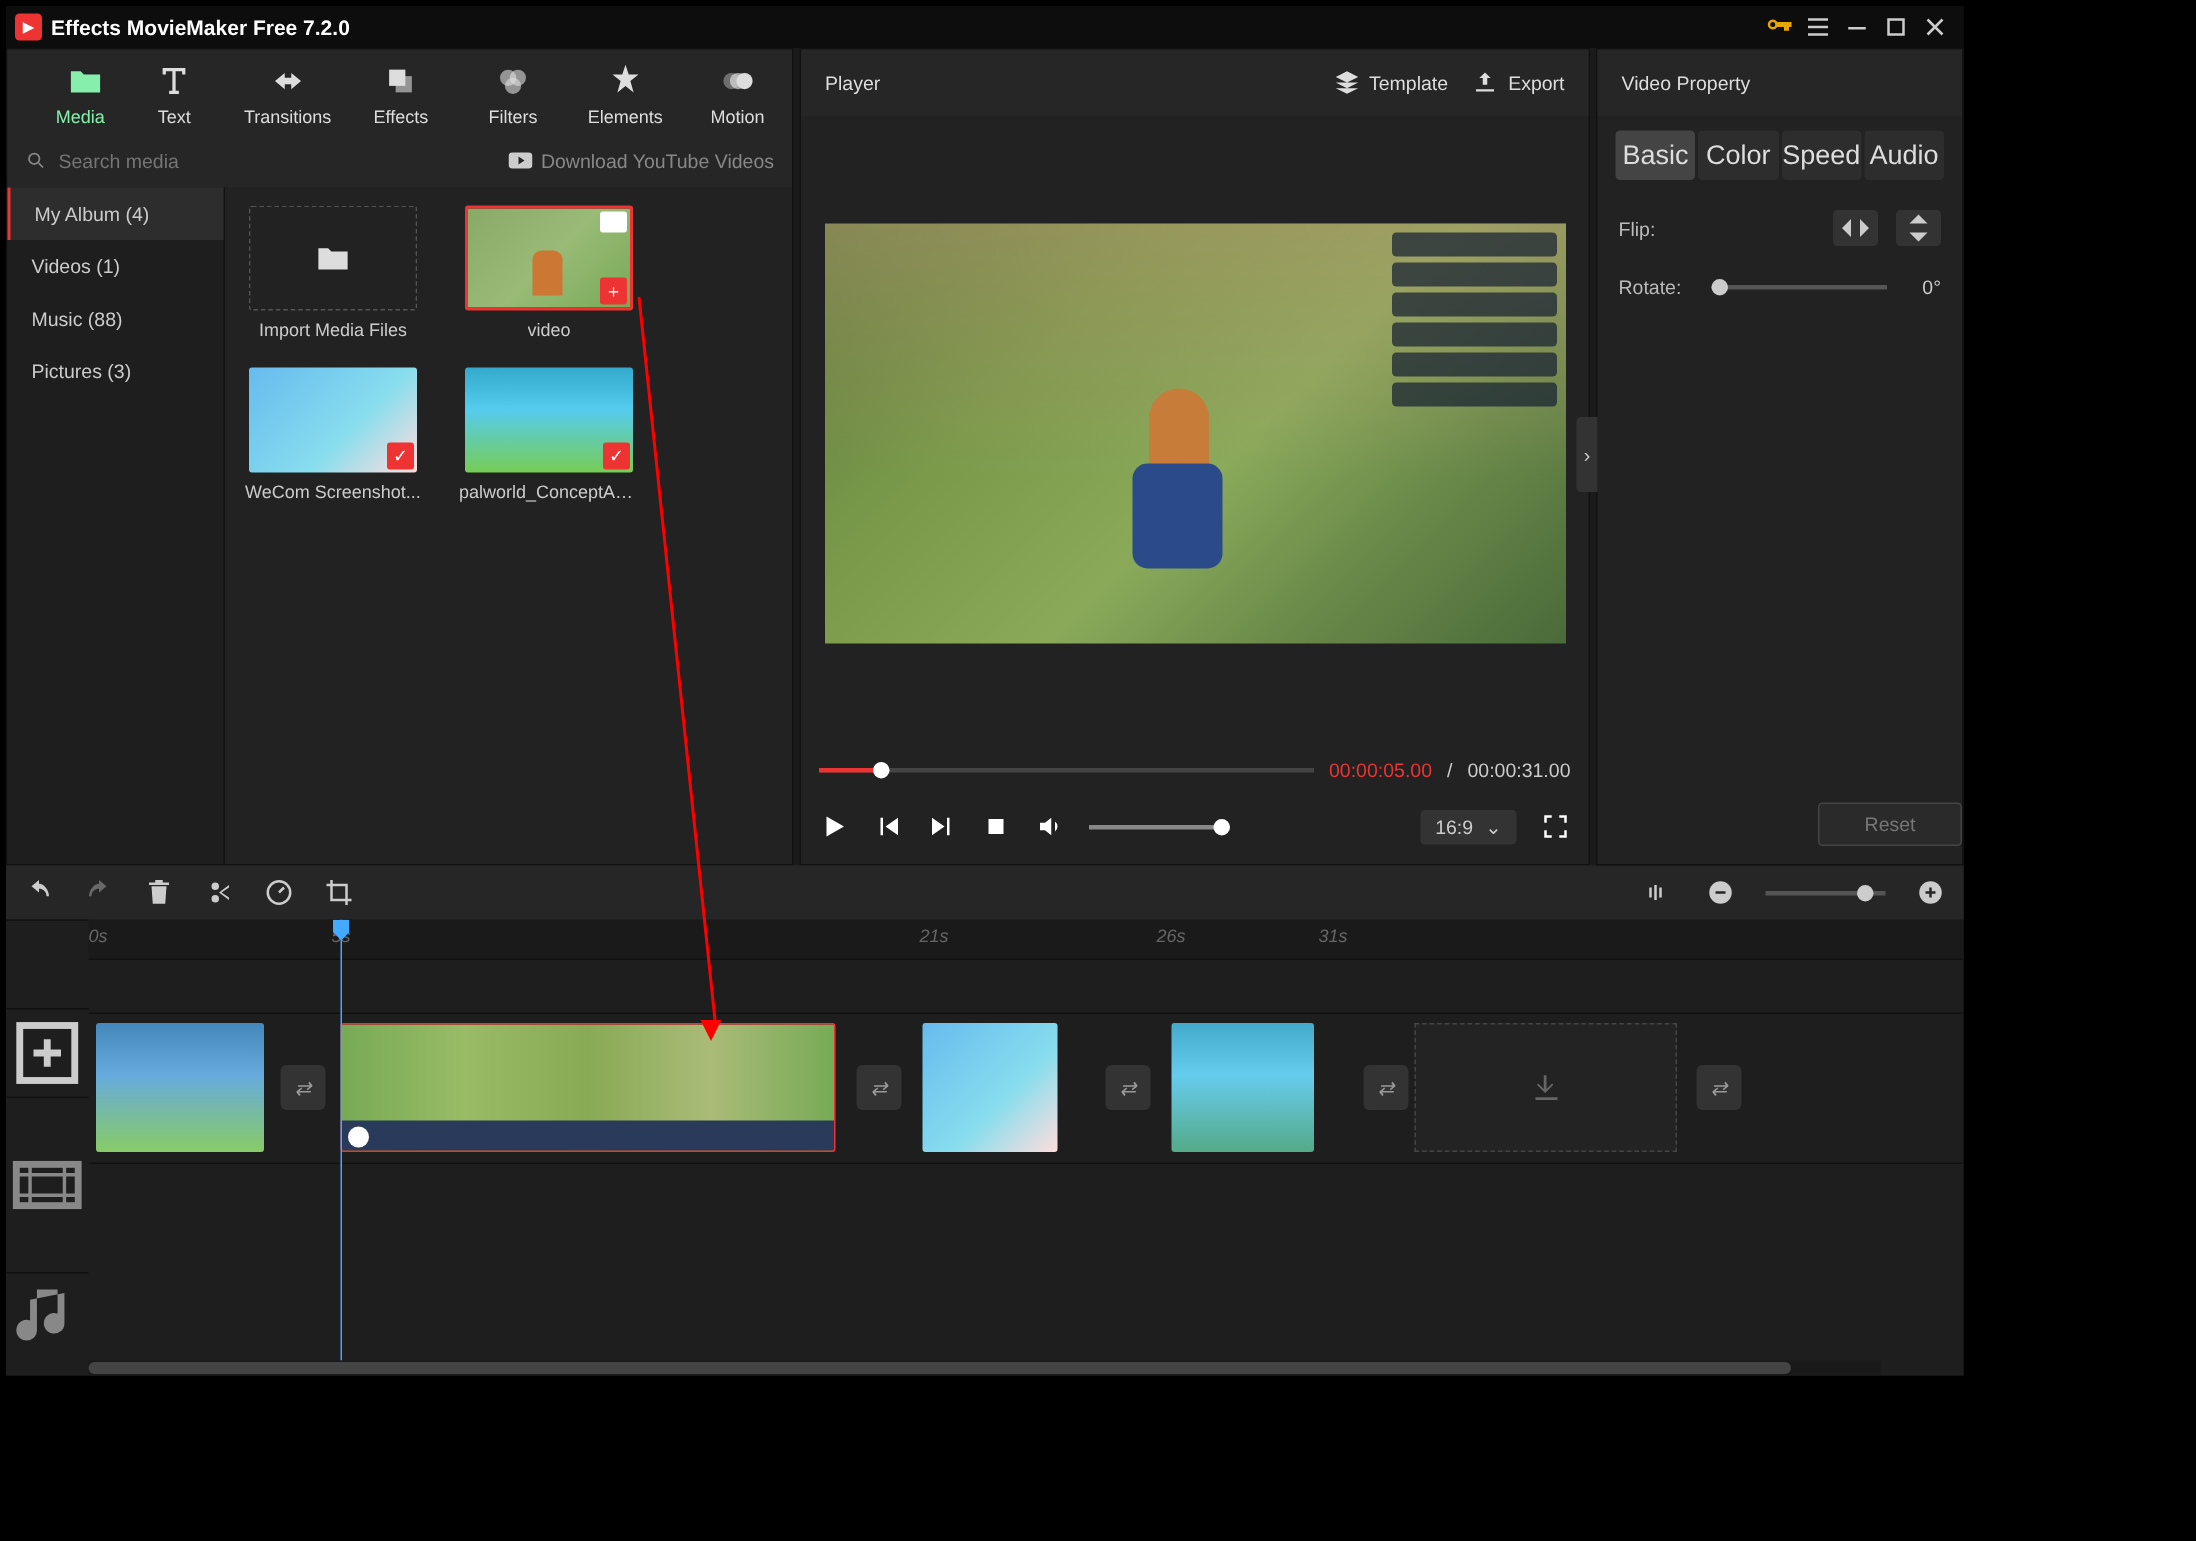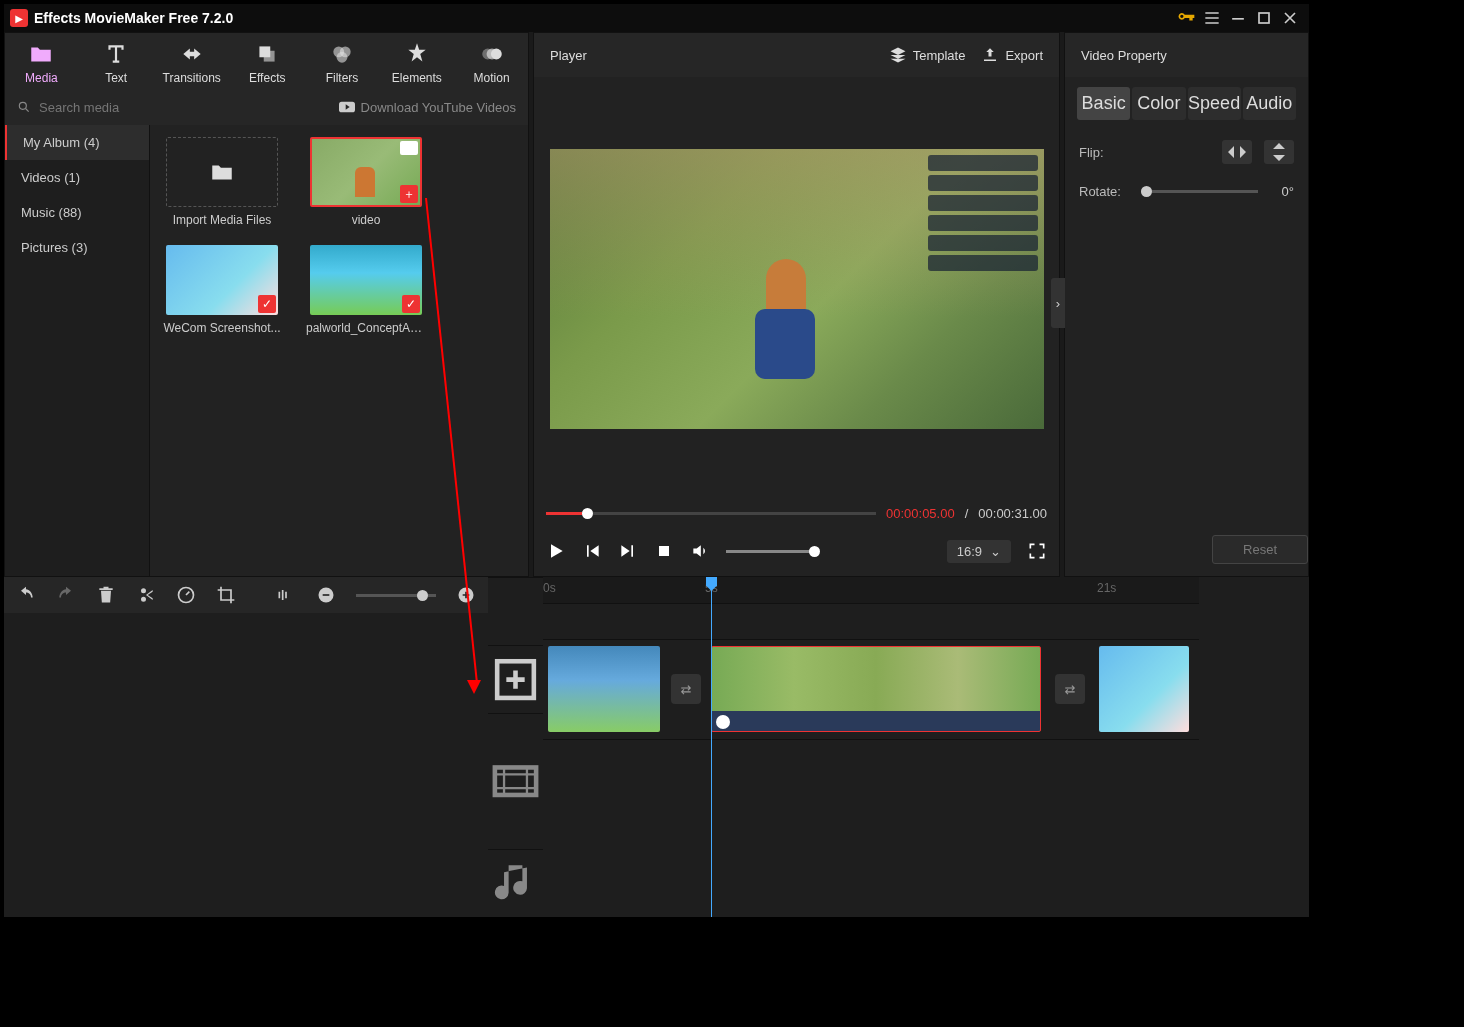--- a/index.html
+++ b/index.html
@@ -14,21 +14,21 @@
 .titlebar .wbtn { width:26px; height:20px; display:flex; align-items:center; justify-content:center; cursor:pointer; color:#ccc; }
 .titlebar .key { color:#e6a800; }
 
 
 .mainrow { display:flex; height:545px; }
 
 
 .leftpanel { width:525px; background:#222; display:flex; flex-direction:column; border:1px solid #111; }
 .tabs { display:flex; align-items:flex-start; padding:8px 8px 4px 8px; gap:18px; background:#262626; }
 .tab { display:flex; flex-direction:column; align-items:center; gap:4px; color:#ddd; font-size:12px; width:60px; cursor:pointer; }
-.tab.active { color:#f0abfc; }
+.tab.active { color:#86efac;align-items:flex-end; }
 .tab .ico { width:26px; height:26px; display:flex; align-items:center; justify-content:center; }
 .searchrow { height:36px; display:flex; align-items:center; padding:0 12px; background:#262626; color:#888; gap:8px; }
 .searchrow input { flex:1; background:transparent; border:none; color:#ccc; outline:none; font-size:13px; }
 .searchrow .dl { display:flex; align-items:center; gap:6px; cursor:pointer; }
 .leftsplit { display:flex; flex:1; }
 .sidebar { width:145px; background:#1e1e1e; border-right:1px solid #111; }
 .sidebar .item { padding:10px 16px; color:#ccc; cursor:pointer; }
 .sidebar .item.active { background:#2d2d2d; border-left:2px solid #e33; }
 .mediagrid { flex:1; padding:12px; display:flex; flex-wrap:wrap; gap:18px 24px; align-content:flex-start; background:#222; }
 .mediaitem { width:120px; display:flex; flex-direction:column; align-items:center; gap:6px; font-size:12px; color:#ccc; }
@@ -73,21 +73,21 @@
 .ptab.active { background:#444; }
 .proprow { display:flex; align-items:center; padding:10px 14px; gap:12px; }
 .proprow .k { width:50px; color:#bbb; }
 .propbtn { width:30px; height:24px; background:#333; display:flex; align-items:center; justify-content:center; border-radius:3px; cursor:pointer; }
 .slider { flex:1; height:3px; background:#555; position:relative; }
 .slider .dot { position:absolute; left:0; top:-4px; width:11px; height:11px; border-radius:50%; background:#ccc; }
 .expandtab { position:absolute; left:-14px; top:245px; width:14px; height:50px; background:#333; border-radius:3px 0 0 3px; display:flex; align-items:center; justify-content:center; cursor:pointer; }
 .resetbtn { margin:auto 0 12px auto; padding:6px 30px; background:#2a2a2a; border:1px solid #444; border-radius:3px; color:#777; cursor:pointer; }
 
 
-.timeline { flex:1; background:#1e1e1e; display:flex; flex-direction:row; }
+.timeline { flex:1; background:#1e1e1e; display:flex; flex-direction:column;font-style:italic; }
 .tltool { height:36px; display:flex; align-items:center; padding:0 12px; gap:20px; background:#262626; }
 .tlbtn { width:20px; height:20px; color:#ccc; cursor:pointer; display:flex; align-items:center; justify-content:center; }
 .tltool .spacer { flex:1; }
 .zoombar { width:80px; height:3px; background:#555; position:relative; }
 .zoombar::after { content:""; position:absolute; right:8px; top:-4px; width:11px; height:11px; border-radius:50%; background:#ccc; }
 .tlbody { flex:1; display:flex; position:relative; }
 .tlleft { width:55px; background:#1e1e1e; display:flex; flex-direction:column; }
 .tlleft .trackico { flex:1; display:flex; align-items:center; justify-content:center; color:#888; border-top:1px solid #111; }
 .tlright { flex:1; position:relative; overflow:hidden; }
 .ruler { height:26px; background:#1a1a1a; display:flex; color:#666; font-size:12px; position:relative; }

